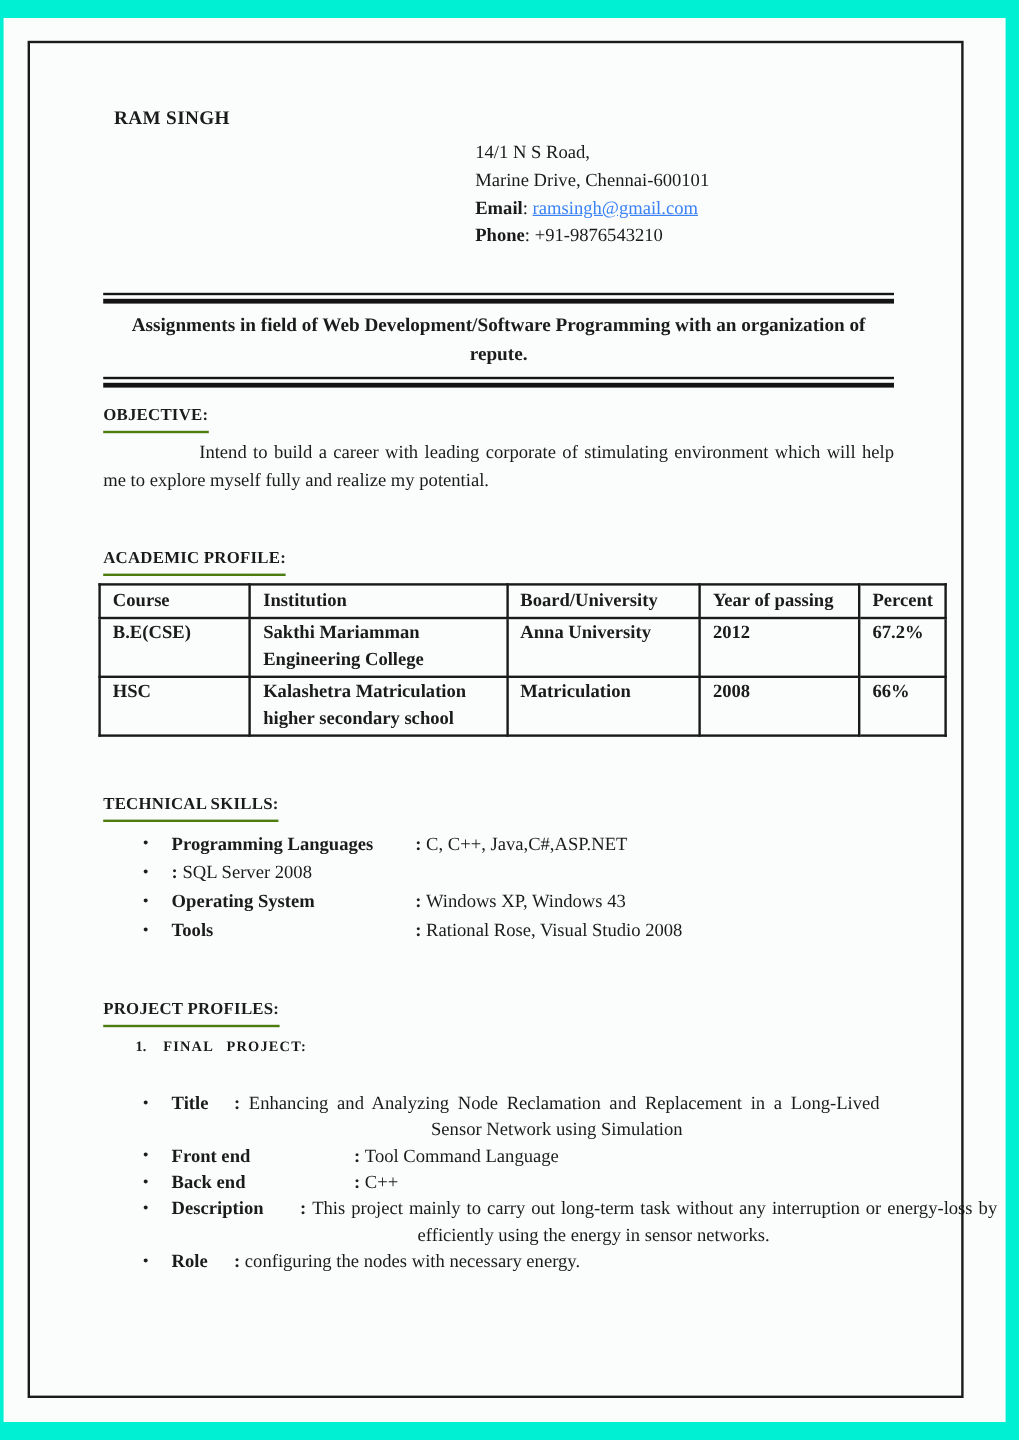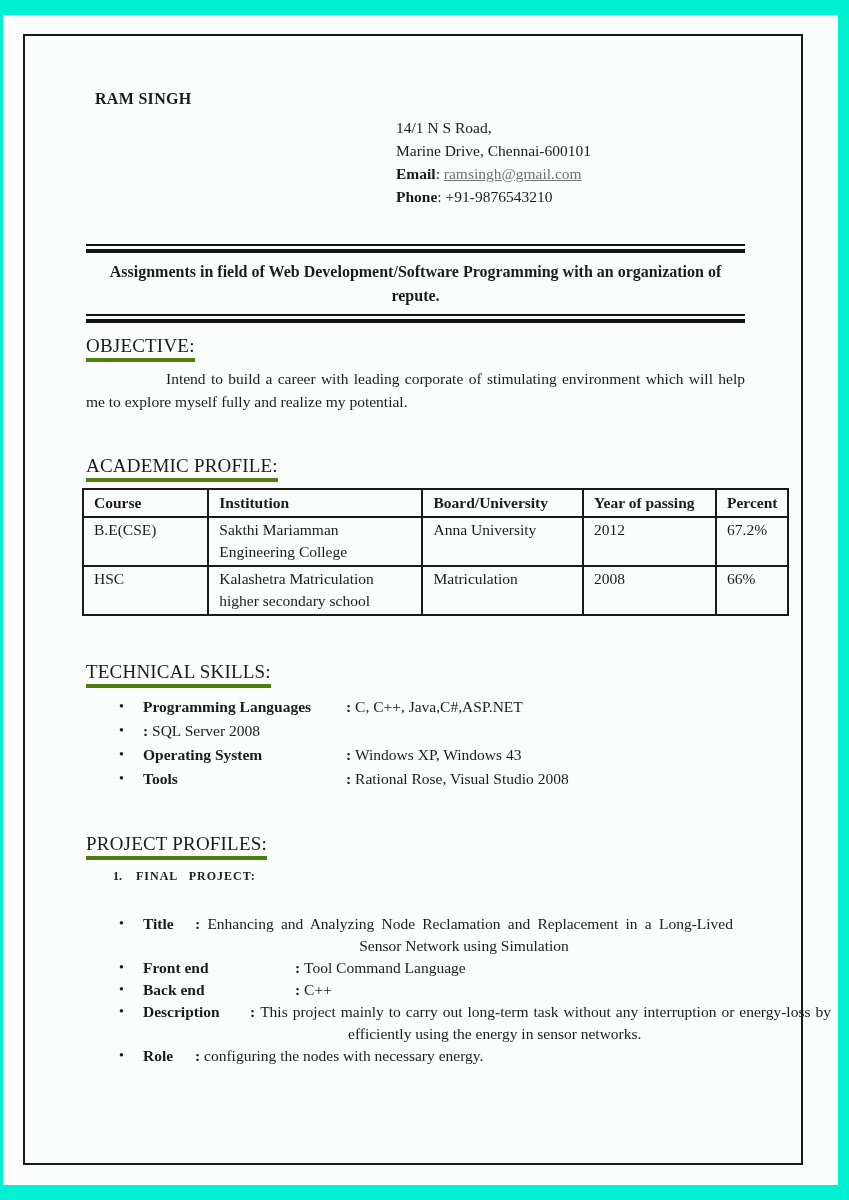--- a/index.html
+++ b/index.html
@@ -17,36 +17,36 @@
     position:absolute;left:20px;top:19px;width:776px;height:1127px;
     border:2px solid #1a1a1a;background:#fbfcfc;
   }
   .content{
     position:absolute;left:61px;top:0;width:659px;height:100%;
     font-size:15.5px;line-height:22px;
   }
   .name{margin:52px 0 0 9px;font-size:16px;font-weight:bold;letter-spacing:.3px;}
   .address{margin:6px 0 0 310px;line-height:23px;}
   .address .lbl{font-weight:bold;}
-  .email-link{text-decoration:underline;color:#737373;}
+  .email-link{text-decoration:underline;color:#3b82f6;}
   .dblrule{height:3px;border-top:2px solid #141414;border-bottom:4px solid #141414;}
   .rule1{margin-top:36px;}
   .rule2{margin-top:5px;}
   .banner{margin:7px 0 6px 0;text-align:center;font-weight:bold;font-size:16px;line-height:24px;}
-  .sec-head{font-weight:normal;font-size:19px;display:inline-block;
-    border-bottom:4px solid #4d7c0f;padding-bottom:1px;letter-spacing:.2px;}
+  .sec-head{font-weight:bold;font-size:14px;display:inline-block;
+    border-bottom:2px solid #4d7c0f;padding-bottom:1px;letter-spacing:.2px;}
   .obj-head{margin-top:12px;}
   .para{margin-top:5px;text-align:justify;line-height:23px;}
   .indent{text-indent:80px;}
   .acad-head{margin-top:42px;}
   .acad-table{border-collapse:collapse;margin:6px 0 0 -4px;width:707px;
     font-size:15.5px;line-height:22px;}
   .acad-table th,.acad-table td{
     border:2px solid #1a1a1a;vertical-align:top;text-align:left;
-    padding:1px 8px 2px 10px;font-weight:normal;}
+    padding:1px 8px 2px 10px;font-weight:bold;}
   .acad-table th{font-weight:bold;padding-top:2px;}
   .col-course{width:106px;}.col-inst{width:196px;}.col-board{width:141px;}
   .col-year{width:114px;}.col-pct{width:52px;}
   .skills-head{margin-top:45px;}
   ul.blist{list-style:none;margin:7px 0 0 0;padding:0;}
   ul.blist li{display:flex;align-items:flex-start;}
   .skills li{line-height:24px;}
   .bullet{display:inline-block;width:24px;margin-left:33px;flex:none;font-size:14px;}
   .skill-label{display:inline-block;width:203px;flex:none;font-weight:bold;}
   .colon{font-weight:bold;}

